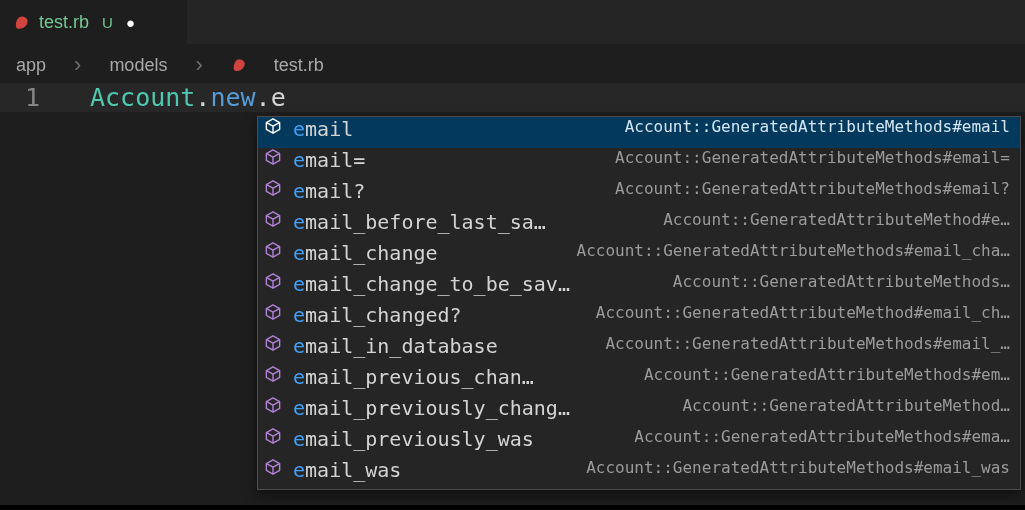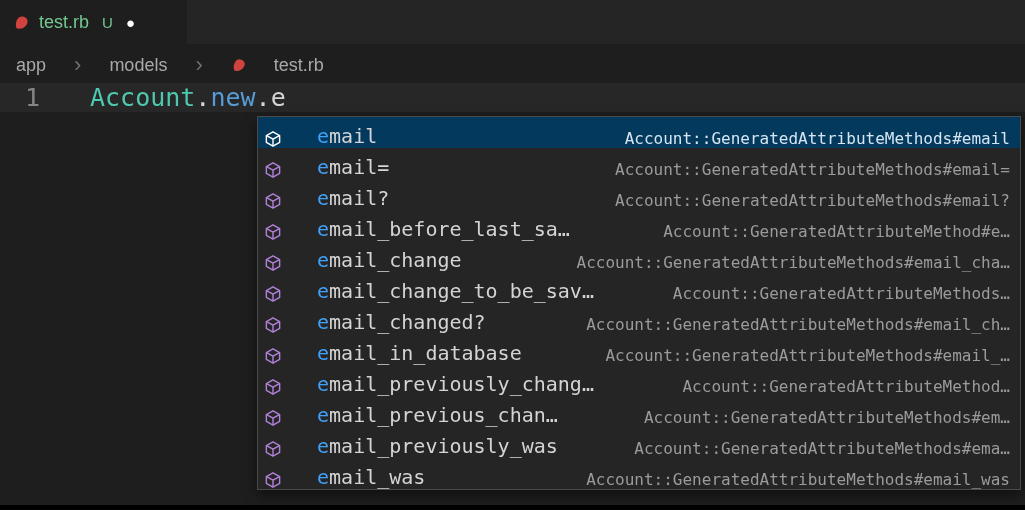--- a/index.html
+++ b/index.html
@@ -37,23 +37,22 @@
   .k-class{color:var(--tok-class,#4EC9B0);}
   .k-keyword{color:var(--tok-keyword,#569CD6);}
   .k-plain{color:var(--tok-plain,#D4D4D4);}
   
   .suggest{
     position:absolute;left:257px;top:116px;width:764px;box-sizing:border-box;
     background:var(--panel-bg,#252526);border:1px solid var(--panel-border,#4B4B4B);
     box-shadow:0 5px 12px rgba(0,0,0,0.5);
   }
   .srow{
-    height:31px;display:flex;align-items:flex-end;padding:0 10px 0 6px;cursor:pointer;
+    height:31px;display:flex;align-items:flex-start;padding:0 10px 0 6px;cursor:pointer;
     font-family:"DejaVu Sans Mono","Liberation Mono",monospace;
-    gap:24px;
   }
   .srow.selected{background:var(--selected-bg,#04395E);}
   .sicon{width:18px;height:18px;flex:none;margin-right:11px;color:var(--icon-purple,#B180D7);display:flex;align-items:center;}
   .sicon svg{width:18px;height:18px;display:block;}
   .srow.selected .sicon{color:#ffffff;}
   .slabel{font-size:20px;color:#D4D4D4;white-space:pre;}
   .slabel .match{color:var(--match-blue,#40A1F8);}
   .sdetail{margin-left:auto;font-size:16px;color:#9B9B9B;white-space:pre;padding-left:14px;}
   .srow.selected .sdetail{color:#D5E5F2;}
 </style>
@@ -151,59 +150,59 @@
     <span class="sdetail">Account::GeneratedAttributeMethods…</span>
   </div>
       <div class="srow">
     <span class="sicon">
       <svg viewBox="0 0 16 16">
         <path d="M8 1.6 L13.9 4.9 V11.1 L8 14.4 L2.1 11.1 V4.9 Z" fill="none" stroke="currentColor" stroke-width="1.25" stroke-linejoin="round"></path>
         <path d="M2.3 5 L8 8.1 L13.7 5 M8 8.1 V14.2" fill="none" stroke="currentColor" stroke-width="1.25"></path>
       </svg>
     </span>
     <span class="slabel"><span class="match">e</span><span class="rest">mail_changed?</span></span>
-    <span class="sdetail">Account::GeneratedAttributeMethods#email_ch…</span>
+    <span class="sdetail">Account::GeneratedAttributeMethod#email_ch…</span>
   </div>
       <div class="srow">
     <span class="sicon">
       <svg viewBox="0 0 16 16">
         <path d="M8 1.6 L13.9 4.9 V11.1 L8 14.4 L2.1 11.1 V4.9 Z" fill="none" stroke="currentColor" stroke-width="1.25" stroke-linejoin="round"></path>
         <path d="M2.3 5 L8 8.1 L13.7 5 M8 8.1 V14.2" fill="none" stroke="currentColor" stroke-width="1.25"></path>
       </svg>
     </span>
     <span class="slabel"><span class="match">e</span><span class="rest">mail_in_database</span></span>
     <span class="sdetail">Account::GeneratedAttributeMethods#email_…</span>
   </div>
       <div class="srow">
     <span class="sicon">
       <svg viewBox="0 0 16 16">
         <path d="M8 1.6 L13.9 4.9 V11.1 L8 14.4 L2.1 11.1 V4.9 Z" fill="none" stroke="currentColor" stroke-width="1.25" stroke-linejoin="round"></path>
         <path d="M2.3 5 L8 8.1 L13.7 5 M8 8.1 V14.2" fill="none" stroke="currentColor" stroke-width="1.25"></path>
       </svg>
     </span>
+    <span class="slabel"><span class="match">e</span><span class="rest">mail_previous_chan…</span></span>
+    <span class="sdetail">Account::GeneratedAttributeMethods#em…</span>
+  </div>
+      <div class="srow">
+    <span class="sicon">
+      <svg viewBox="0 0 16 16">
+        <path d="M8 1.6 L13.9 4.9 V11.1 L8 14.4 L2.1 11.1 V4.9 Z" fill="none" stroke="currentColor" stroke-width="1.25" stroke-linejoin="round"></path>
+        <path d="M2.3 5 L8 8.1 L13.7 5 M8 8.1 V14.2" fill="none" stroke="currentColor" stroke-width="1.25"></path>
+      </svg>
+    </span>
     <span class="slabel"><span class="match">e</span><span class="rest">mail_previously_chang…</span></span>
     <span class="sdetail">Account::GeneratedAttributeMethod…</span>
   </div>
       <div class="srow">
     <span class="sicon">
       <svg viewBox="0 0 16 16">
         <path d="M8 1.6 L13.9 4.9 V11.1 L8 14.4 L2.1 11.1 V4.9 Z" fill="none" stroke="currentColor" stroke-width="1.25" stroke-linejoin="round"></path>
         <path d="M2.3 5 L8 8.1 L13.7 5 M8 8.1 V14.2" fill="none" stroke="currentColor" stroke-width="1.25"></path>
       </svg>
     </span>
-    <span class="slabel"><span class="match">e</span><span class="rest">mail_previous_chan…</span></span>
-    <span class="sdetail">Account::GeneratedAttributeMethods#em…</span>
-  </div>
-      <div class="srow">
-    <span class="sicon">
-      <svg viewBox="0 0 16 16">
-        <path d="M8 1.6 L13.9 4.9 V11.1 L8 14.4 L2.1 11.1 V4.9 Z" fill="none" stroke="currentColor" stroke-width="1.25" stroke-linejoin="round"></path>
-        <path d="M2.3 5 L8 8.1 L13.7 5 M8 8.1 V14.2" fill="none" stroke="currentColor" stroke-width="1.25"></path>
-      </svg>
-    </span>
     <span class="slabel"><span class="match">e</span><span class="rest">mail_previously_was</span></span>
     <span class="sdetail">Account::GeneratedAttributeMethods#ema…</span>
   </div>
       <div class="srow">
     <span class="sicon">
       <svg viewBox="0 0 16 16">
         <path d="M8 1.6 L13.9 4.9 V11.1 L8 14.4 L2.1 11.1 V4.9 Z" fill="none" stroke="currentColor" stroke-width="1.25" stroke-linejoin="round"></path>
         <path d="M2.3 5 L8 8.1 L13.7 5 M8 8.1 V14.2" fill="none" stroke="currentColor" stroke-width="1.25"></path>
       </svg>
     </span>

